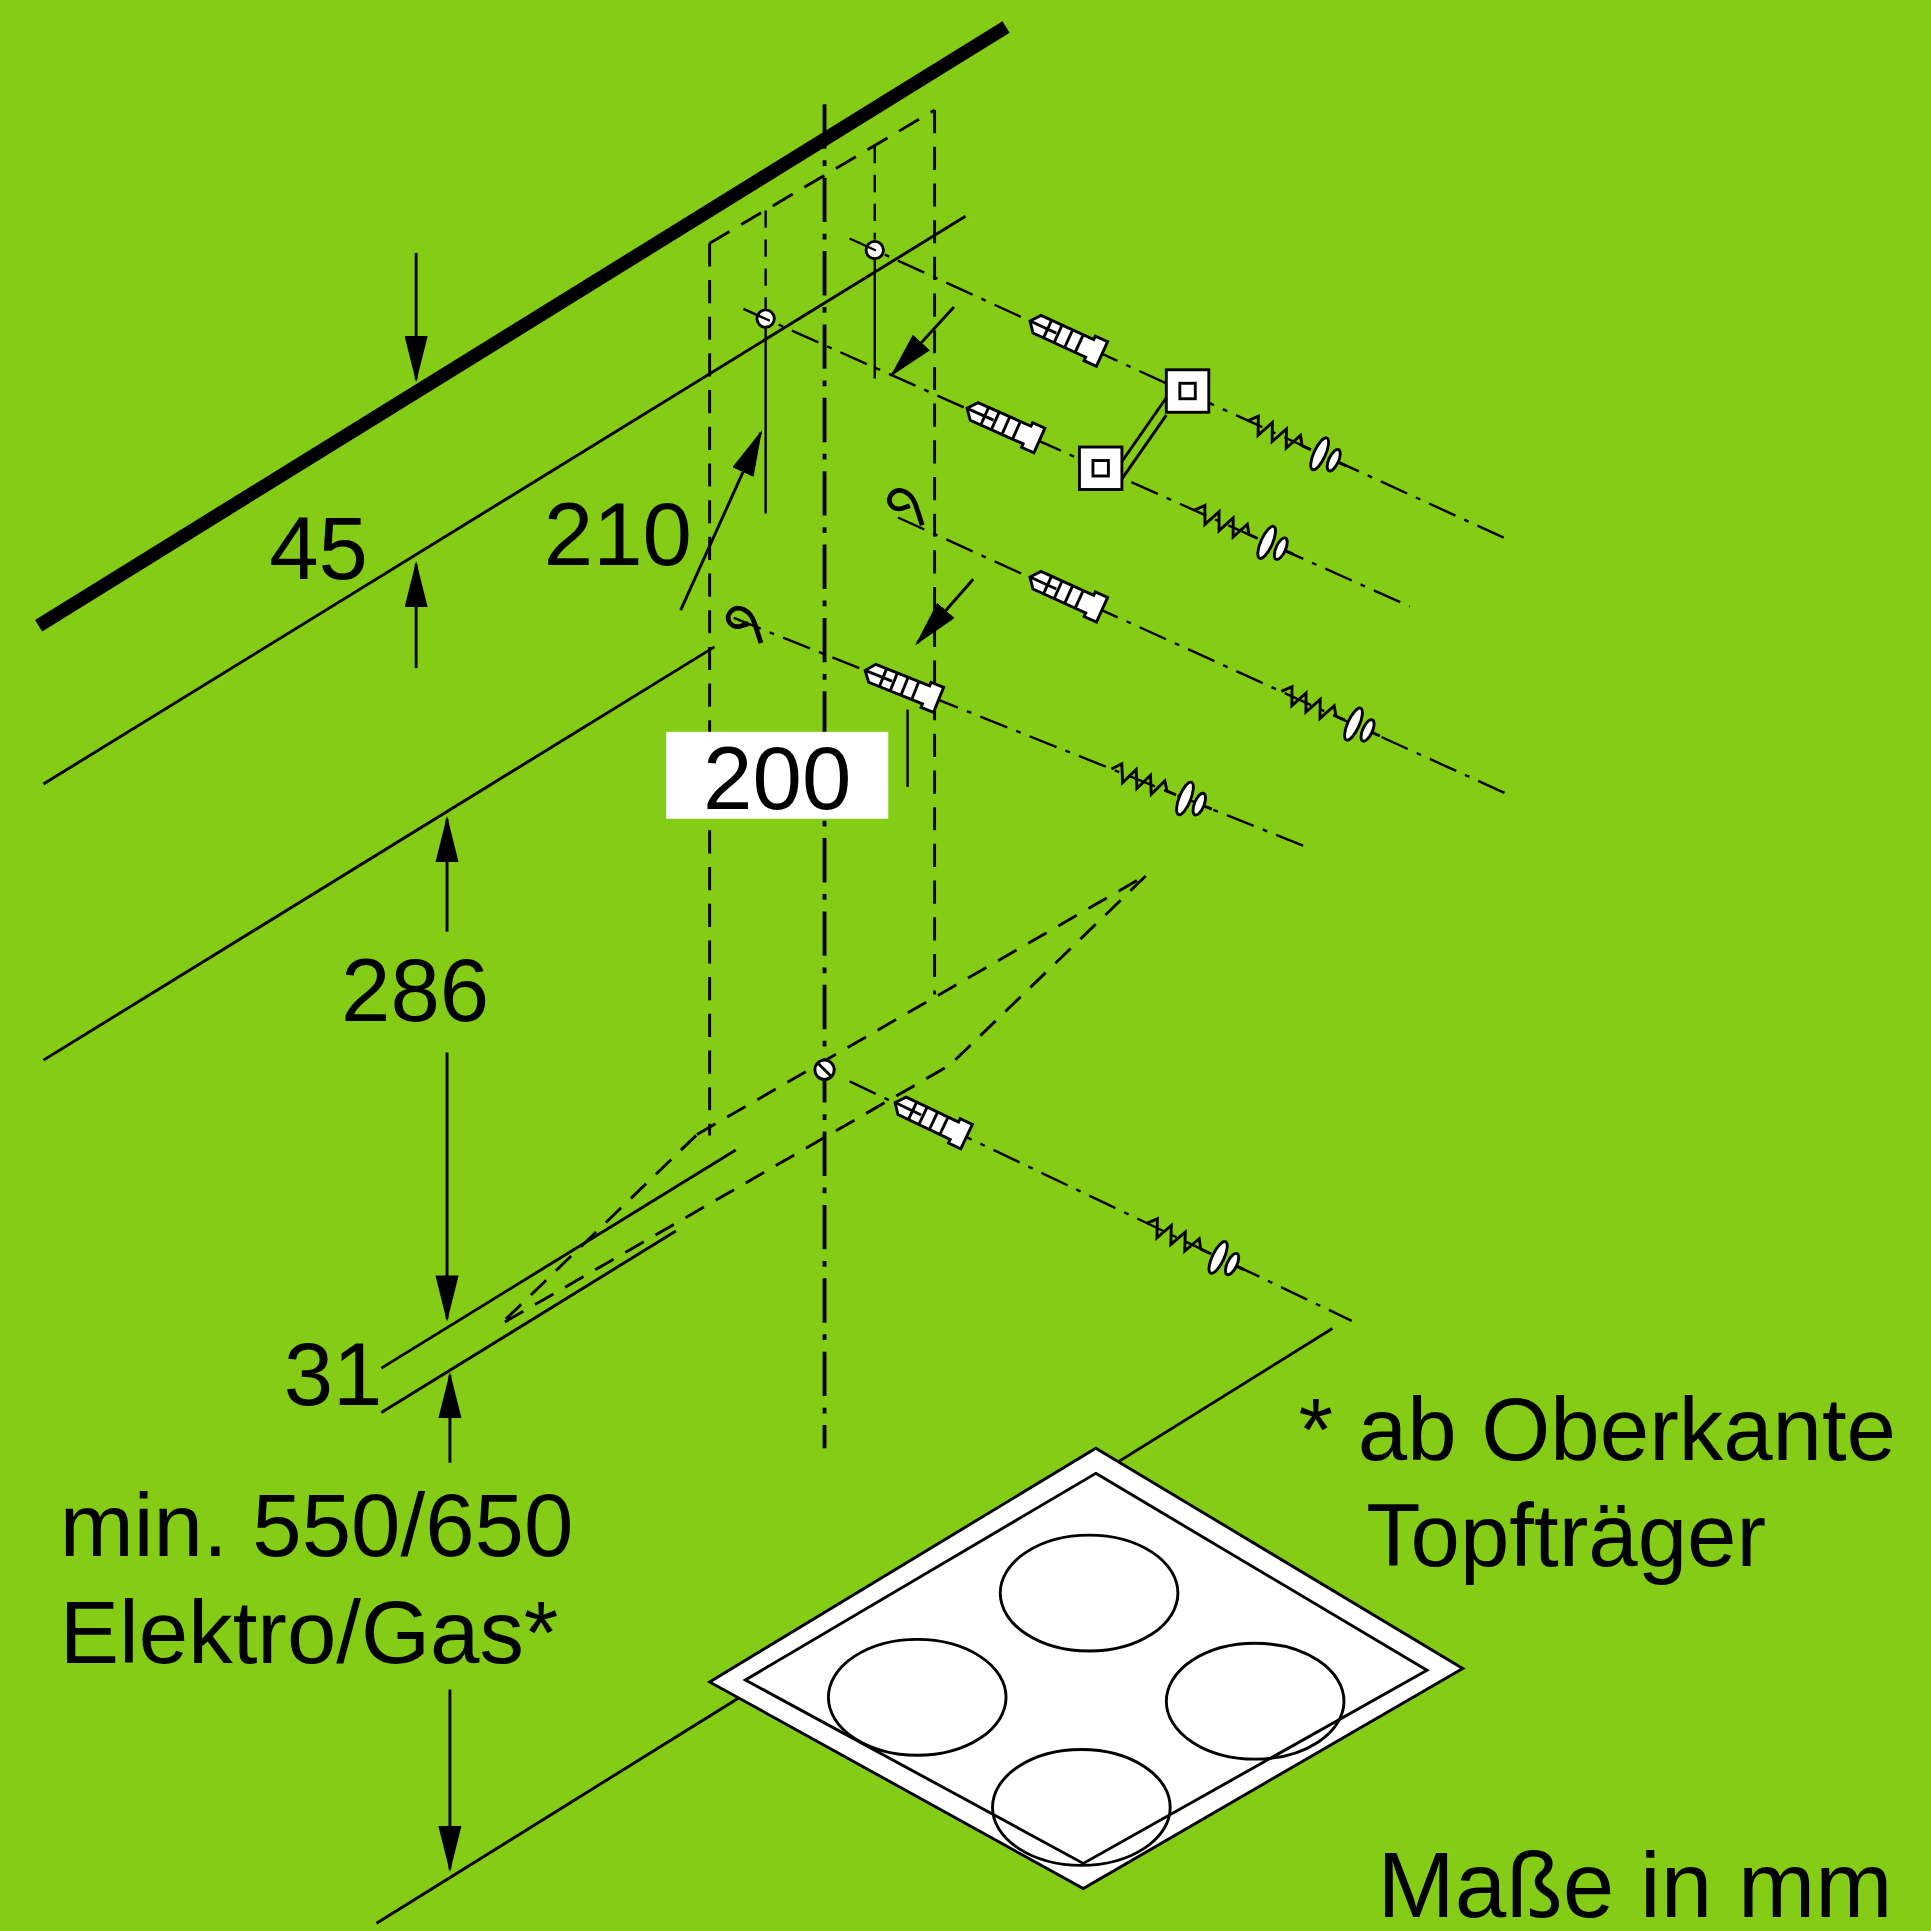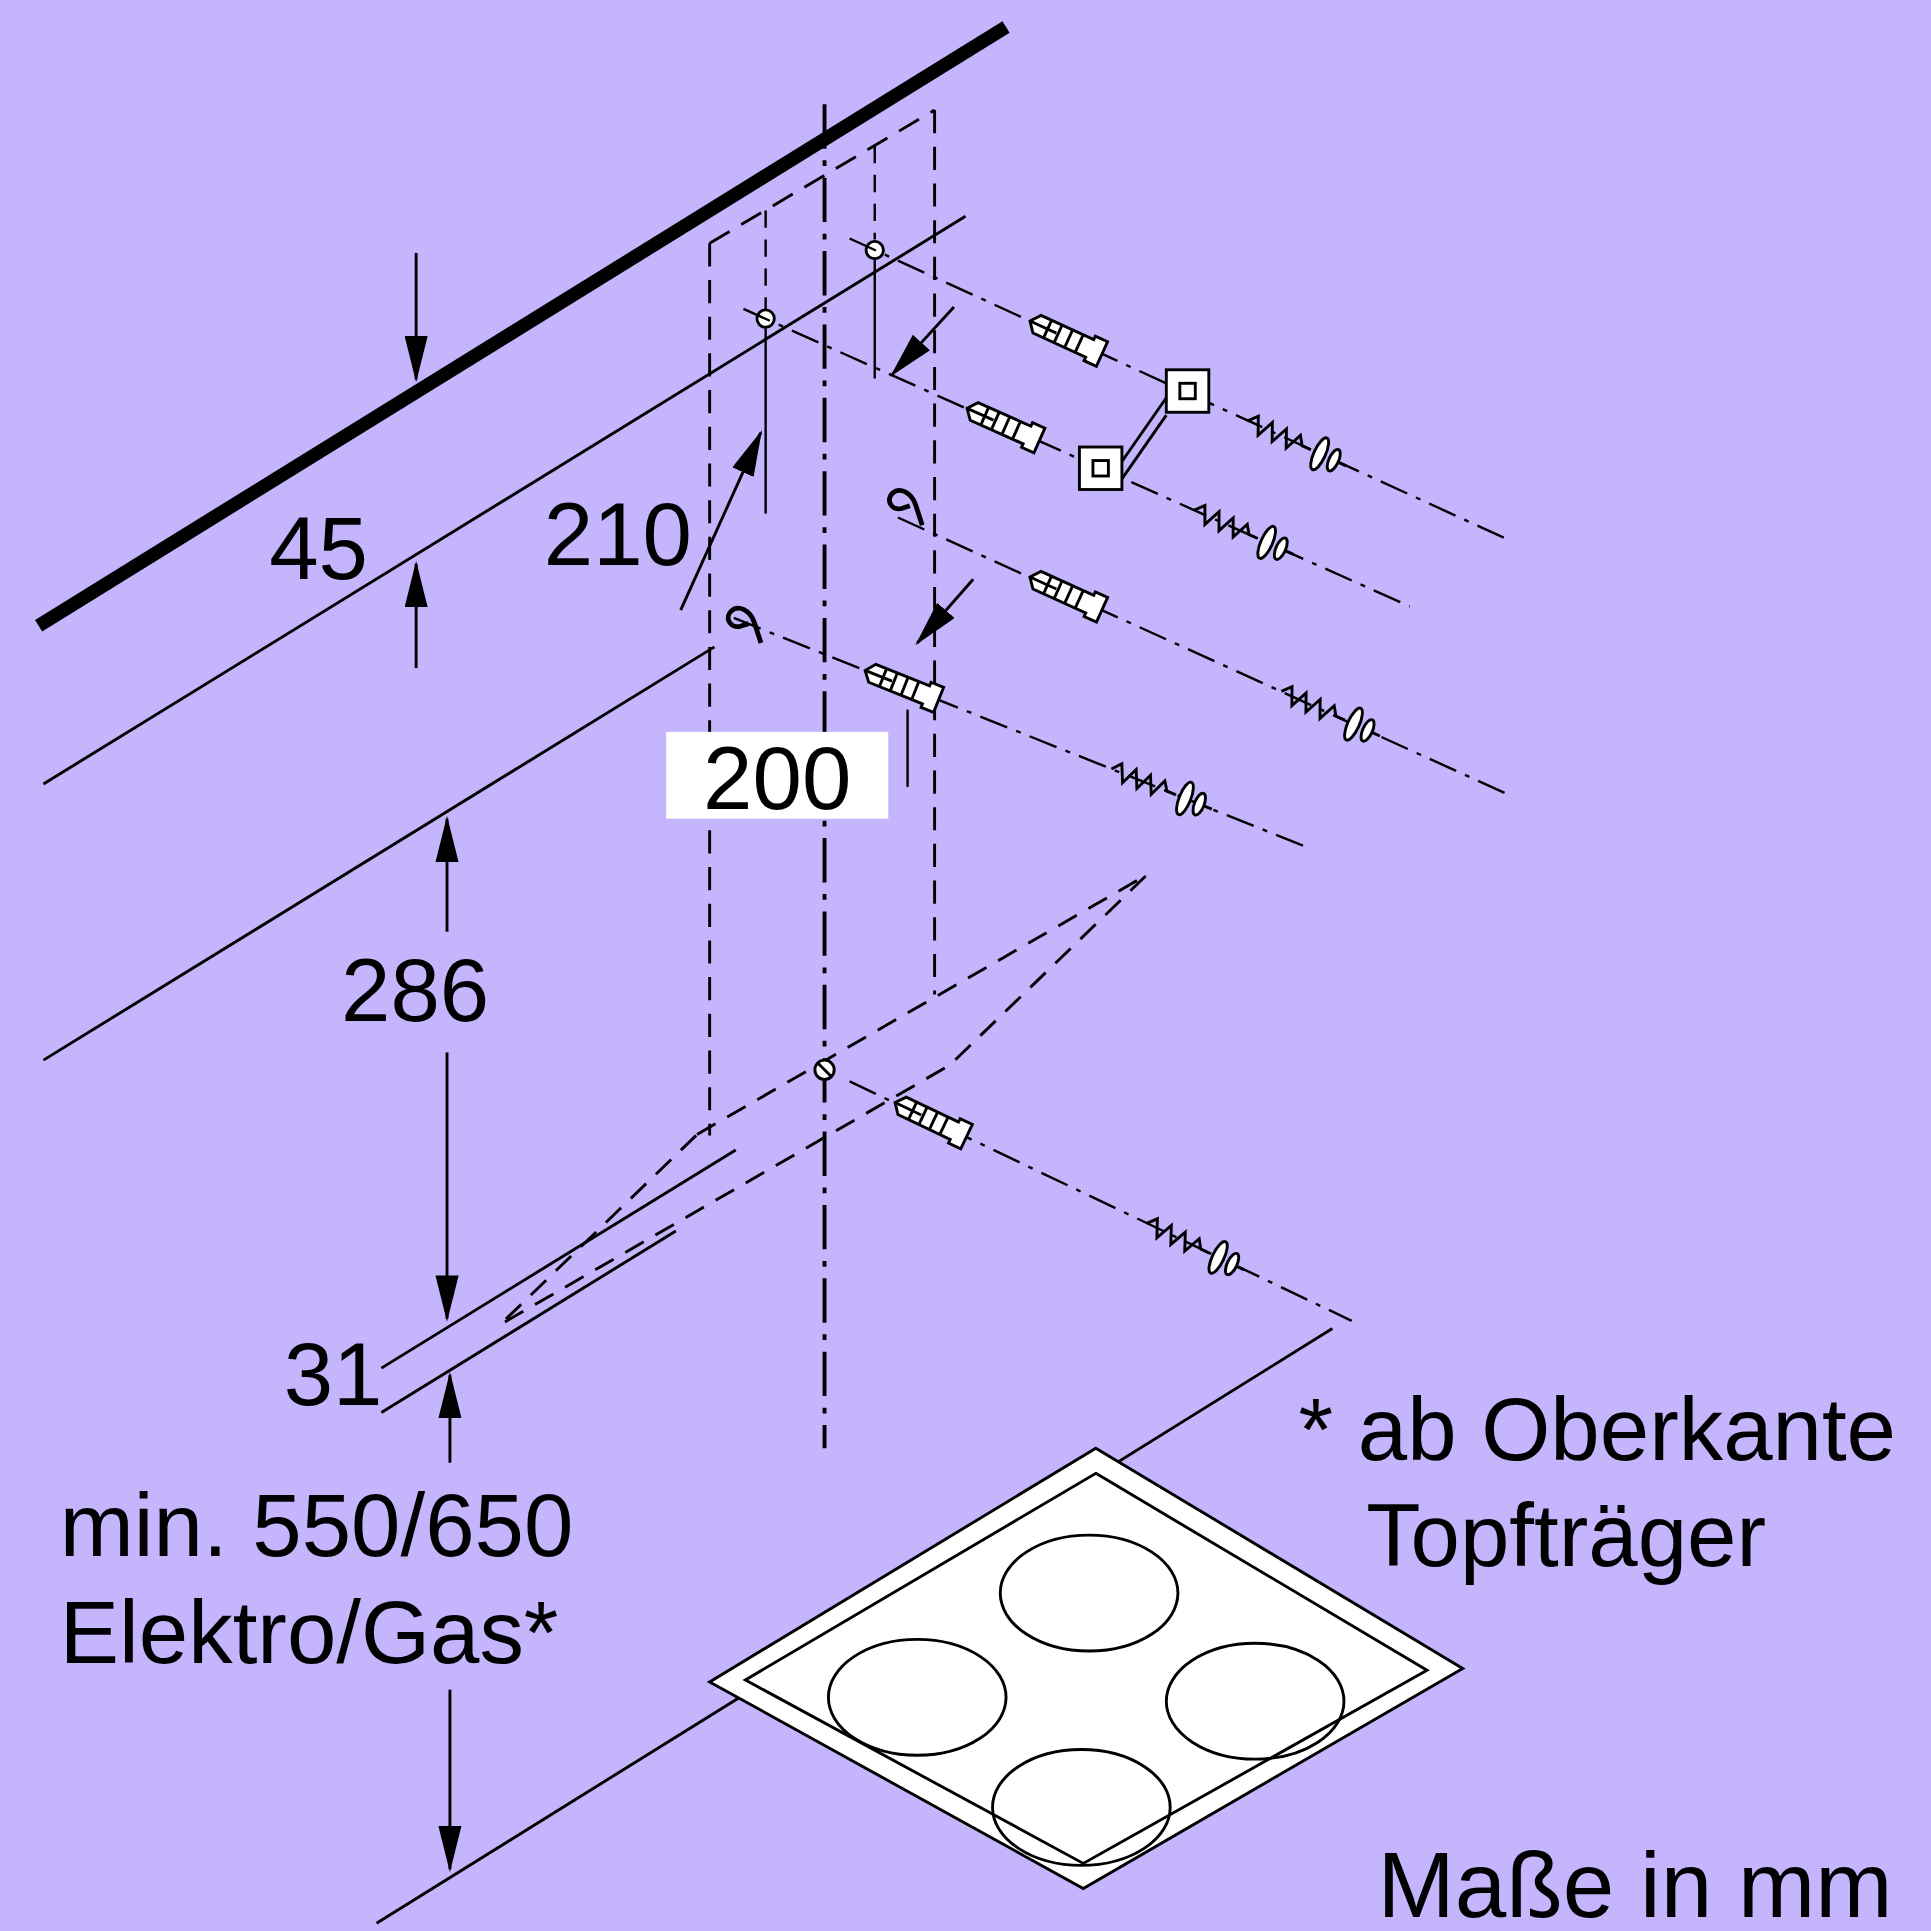--- a/index.html
+++ b/index.html
@@ -1,16 +1,16 @@
 <!DOCTYPE html>
 <html><head>
 <meta charset="utf-8">
 <style>
   html,body{margin:0;padding:0;background:#ffffff;}
-  .canvas{width:1931px;height:1931px;background:#c4b5fd;position:relative;overflow:hidden;}
+  .canvas{width:1931px;height:1931px;background:#84cc16;position:relative;overflow:hidden;}
   svg{display:block;}
   text{font-family:"Liberation Sans","DejaVu Sans",sans-serif;fill:#000;}
   .dim{font-size:92px;}
   .cap{font-size:96px;}
   .ln{stroke:#000;fill:none;}
 </style>
 </head>
 <body>
 
 <div class="canvas">

